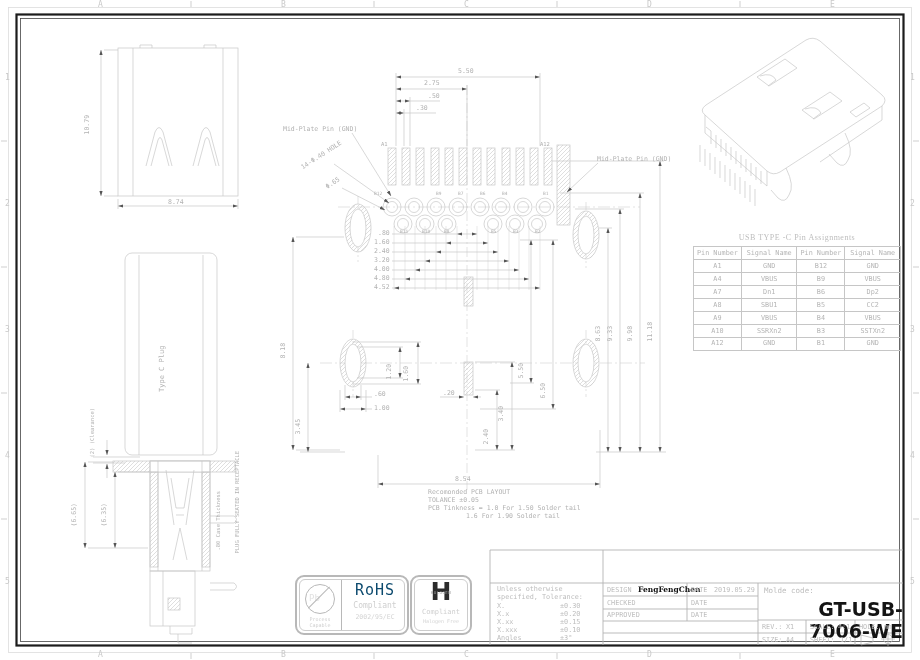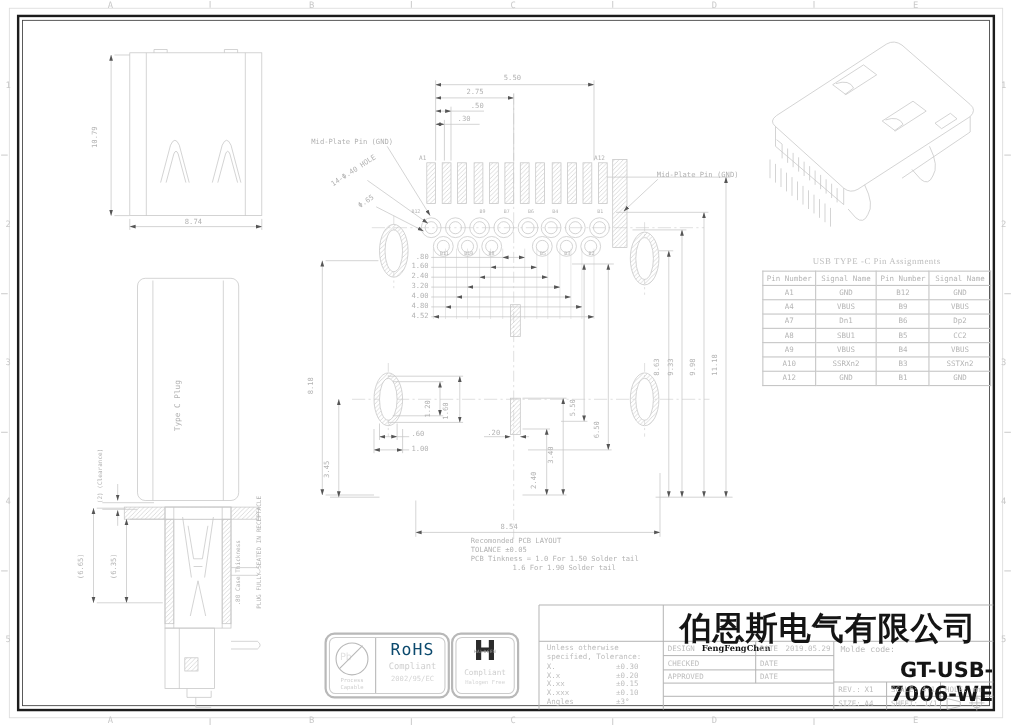--- a/index.html
+++ b/index.html
@@ -514,21 +514,20 @@
   <div id="rohs-l2">2002/95/EC</div>
 </div>
 <div class="badge" style="left:410px;top:575px;width:58px;height:56px">
   <div class="badge-inner"></div>
   <div id="hal-h">H</div>
   <div id="hal-band">HALOGEN</div>
   <div id="hal-l1">Compliant</div>
   <div id="hal-l2">Halogen Free</div>
 </div>
 
-<div id="company">伯恩斯电气有限公司</div>
 
 <div class="tb-lbl" style="left:497px;top:586px">Unless otherwise</div>
 <div class="tb-lbl" style="left:497px;top:594px">specified, Tolerance:</div>
 <div class="tb-lbl" style="left:497px;top:603px">X.</div>
 <div class="tb-lbl" style="left:560px;top:603px">±0.30</div>
 <div class="tb-lbl" style="left:497px;top:611px">X.x</div>
 <div class="tb-lbl" style="left:560px;top:611px">±0.20</div>
 <div class="tb-lbl" style="left:497px;top:619px">X.xx</div>
 <div class="tb-lbl" style="left:560px;top:619px">±0.15</div>
 <div class="tb-lbl" style="left:497px;top:627px">X.xxx</div>

